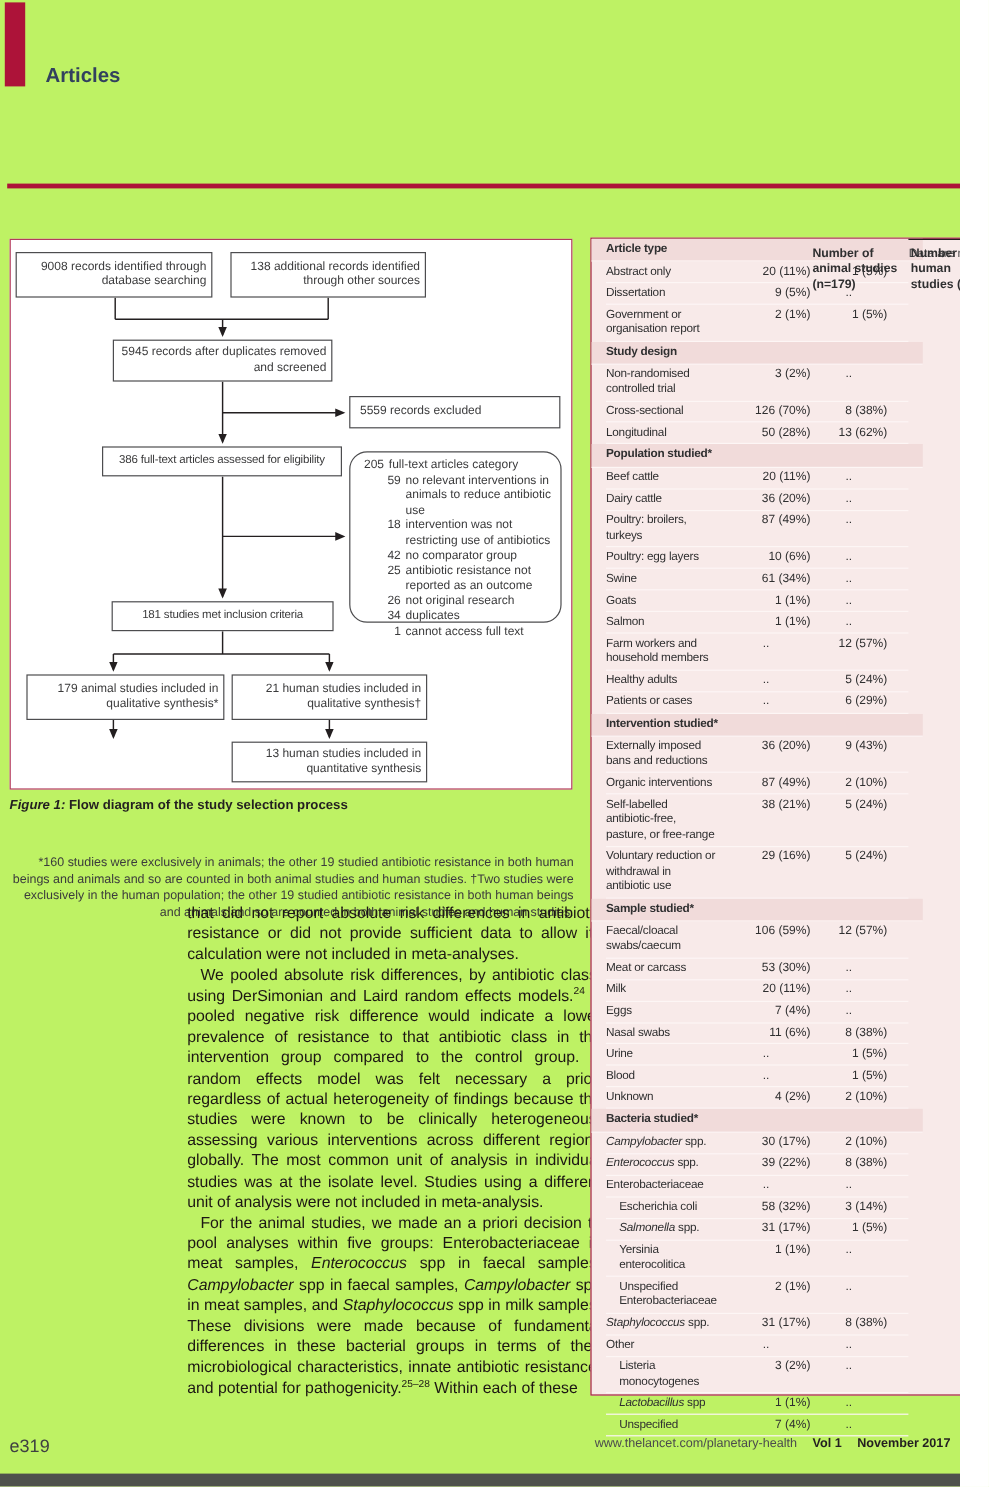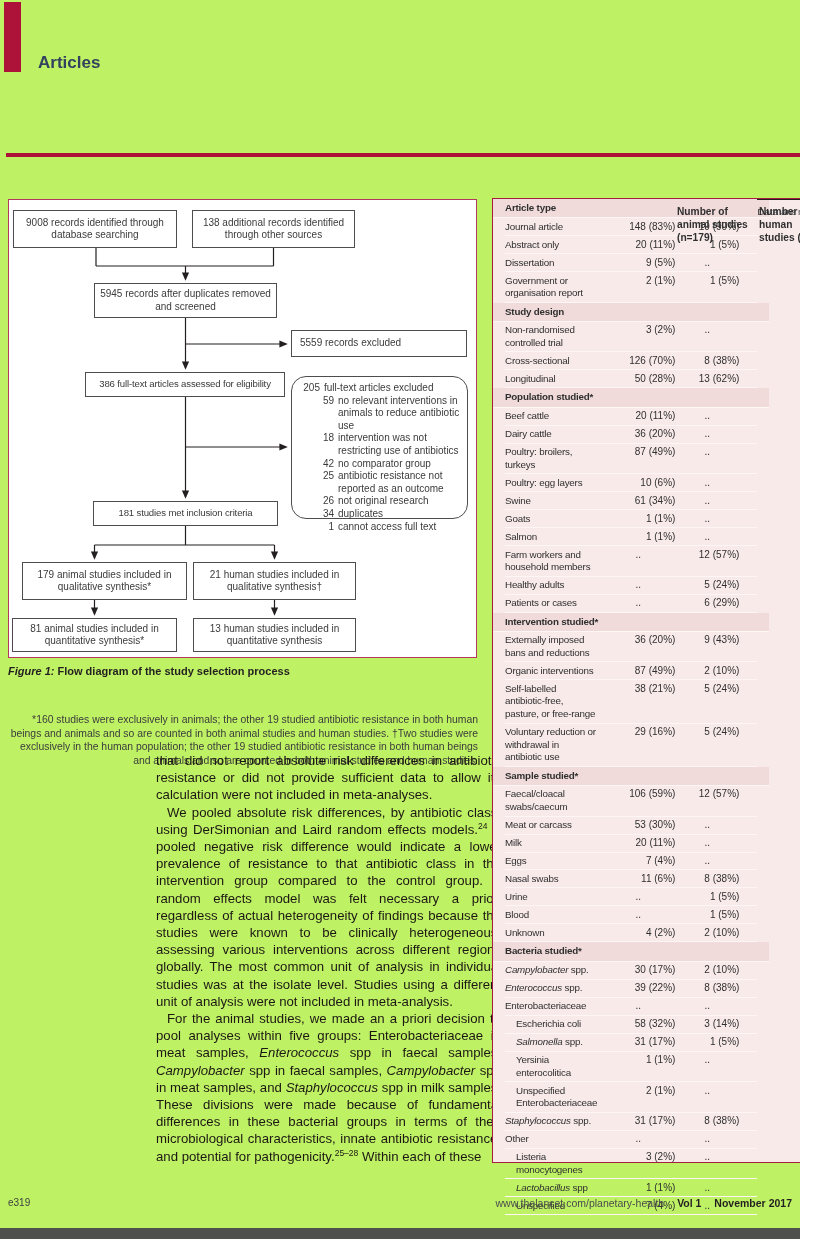--- a/index.html
+++ b/index.html
@@ -10,21 +10,21 @@
   .brand-block{position:absolute;left:4px;top:2px;width:17px;height:70px;background:#ad1339;}
   .section-label{position:absolute;left:38px;top:53px;font-size:17px;font-weight:bold;color:#32415e;}
   .rule-top{position:absolute;left:6px;top:153px;width:812px;height:4px;background:#ad1339;}
 
   
   .figure-panel{position:absolute;left:8px;top:199px;width:467px;height:457px;
                 border:1px solid #b43a5d;background:#fff;}
   .flow-lines{position:absolute;left:0;top:0;}
   .fbox{position:absolute;border:1px solid #4d4d4f;background:#fff;color:#3b3b3c;
         font-size:10px;line-height:12.4px;display:flex;align-items:center;justify-content:center;
-        text-align:center;padding:2px 4px;box-sizing:border-box;}
+        text-align:right;padding:2px 4px;box-sizing:border-box;}
   .fbox.leftalign{justify-content:flex-start;text-align:left;}
   .fbox.nowrap{white-space:nowrap;font-size:9.6px;letter-spacing:-0.15px;}
   .exdetail{position:absolute;border:1px solid #4d4d4f;background:#fff;color:#3b3b3c;
             font-size:10px;line-height:12.6px;box-sizing:border-box;padding:5px 4px 4px 8px;text-align:left;}
   .exhead{display:flex;}
   .exhead .num{width:20px;text-align:right;margin-right:4px;flex:none;}
   .ex-item{display:flex;padding-left:14px;}
   .ex-item .num{width:20px;text-align:right;margin-right:4px;flex:none;}
   .ex-item .txt{flex:1;}
 
@@ -62,21 +62,21 @@
   .trow.section{background:#f1dbda;font-weight:bold;border-bottom:1px solid #fdf6f5;
                 padding:3px 0 2.6px 0;margin:0 -12px;}
   .trow.section .lbl{padding-left:12px;}
   .tfoot{flex:none;border-top:1px solid #231f20;font-size:9.9px;line-height:13px;
          color:#4a4a4b;padding:5px 0 6px 0;}
   .tcaption{flex:none;border-top:1px solid #231f20;font-size:10.6px;font-weight:bold;
             color:#231f20;padding:6px 0 8px 0;}
   .tcap-label{font-style:italic;}
 
   
-  .folio{position:absolute;left:8px;top:1197px;font-size:10px;color:#3f4041;text-align:right;}
+  .folio{position:absolute;left:8px;top:1197px;font-size:15px;color:#3f4041;text-align:right;}
   .footer-right{position:absolute;right:8px;top:1197px;font-size:10.5px;color:#4b4b4d;text-align:right;}
   .footer-right b{color:#231f20;margin-left:10px;}
   .bottom-bar{position:absolute;left:0;top:1228px;width:824px;height:11px;background:#4e514c;}
 </style>
 </head>
 <body>
 
 <div class="page">
 
   <div class="brand-block"></div>
@@ -110,21 +110,21 @@
 
     <div class="fbox" style="left:4px;top:10px;width:164px;height:38px;">9008 records identified through database searching</div>
     <div class="fbox" style="left:183px;top:10px;width:163px;height:38px;">138 additional records identified through other sources</div>
     <div class="fbox" style="left:85px;top:83px;width:183px;height:35px;">5945 records after duplicates removed and screened</div>
     <div class="fbox leftalign" style="left:282px;top:130px;width:176px;height:27px;padding-left:8px;">5559 records excluded</div>
     <div class="fbox nowrap" style="left:76px;top:172px;width:200px;height:25px;">386 full-text articles assessed for eligibility</div>
 
     <div class="exdetail" style="left:282px;top:176px;width:177px;height:143px;border-radius:15px;">
       <div class="exhead">
         <span class="num">205</span>
-        <span class="txt">full-text articles excluded</span>
+        <span class="txt">full-text articles category</span>
       </div>
       <div id="excl-items">
           <div class="ex-item">
             <span class="num">59</span>
             <span class="txt">no relevant interventions in animals to reduce antibiotic use</span>
           </div>
           <div class="ex-item">
             <span class="num">18</span>
             <span class="txt">intervention was not restricting use of antibiotics</span>
           </div>
@@ -147,21 +147,20 @@
           <div class="ex-item">
             <span class="num">1</span>
             <span class="txt">cannot access full text</span>
           </div>
         </div>
     </div>
 
     <div class="fbox nowrap" style="left:84px;top:301px;width:185px;height:25px;">181 studies met inclusion criteria</div>
     <div class="fbox" style="left:13px;top:362px;width:165px;height:38px;">179 animal studies included in qualitative synthesis*</div>
     <div class="fbox" style="left:184px;top:362px;width:163px;height:38px;">21 human studies included in qualitative synthesis†</div>
-    <div class="fbox" style="left:3px;top:418px;width:165px;height:34px;">81 animal studies included in quantitative synthesis*</div>
     <div class="fbox" style="left:184px;top:418px;width:163px;height:34px;">13 human studies included in quantitative synthesis</div>
   </div>
 
   <div class="figure-caption">
     <p class="cap-line">
       <span class="cap-label">Figure 1:</span>
       <span>Flow diagram of the study selection process</span>
     </p>
     <div class="cap-note">*160 studies were exclusively in animals; the other 19 studied antibiotic resistance in both human beings and animals and so are counted in both animal studies and human studies. †Two studies were exclusively in the human population; the other 19 studied antibiotic resistance in both human beings and animals and so are counted in both animal studies and human studies.</div>
   </div>
@@ -175,25 +174,20 @@
   <div class="table-panel">
     <div class="thead">
       <div class="th th1">Number of animal studies (n=179)</div>
       <div class="th th2">Number of human studies (n=21)</div>
     </div>
     <div class="trows" id="table-rows">
         <div class="trow section">
           <span class="lbl">Article type</span>
         </div>
         <div class="trow">
-          <span class="lbl"><span>Journal article</span></span>
-          <span class="v1">148 (83%)</span>
-          <span class="v2">19 (90%)</span>
-        </div>
-        <div class="trow">
           <span class="lbl"><span>Abstract only</span></span>
           <span class="v1">20 (11%)</span>
           <span class="v2">1 (5%)</span>
         </div>
         <div class="trow">
           <span class="lbl"><span>Dissertation</span></span>
           <span class="v1">9 (5%)</span>
           <span class="v2 dots">..</span>
         </div>
         <div class="trow">

